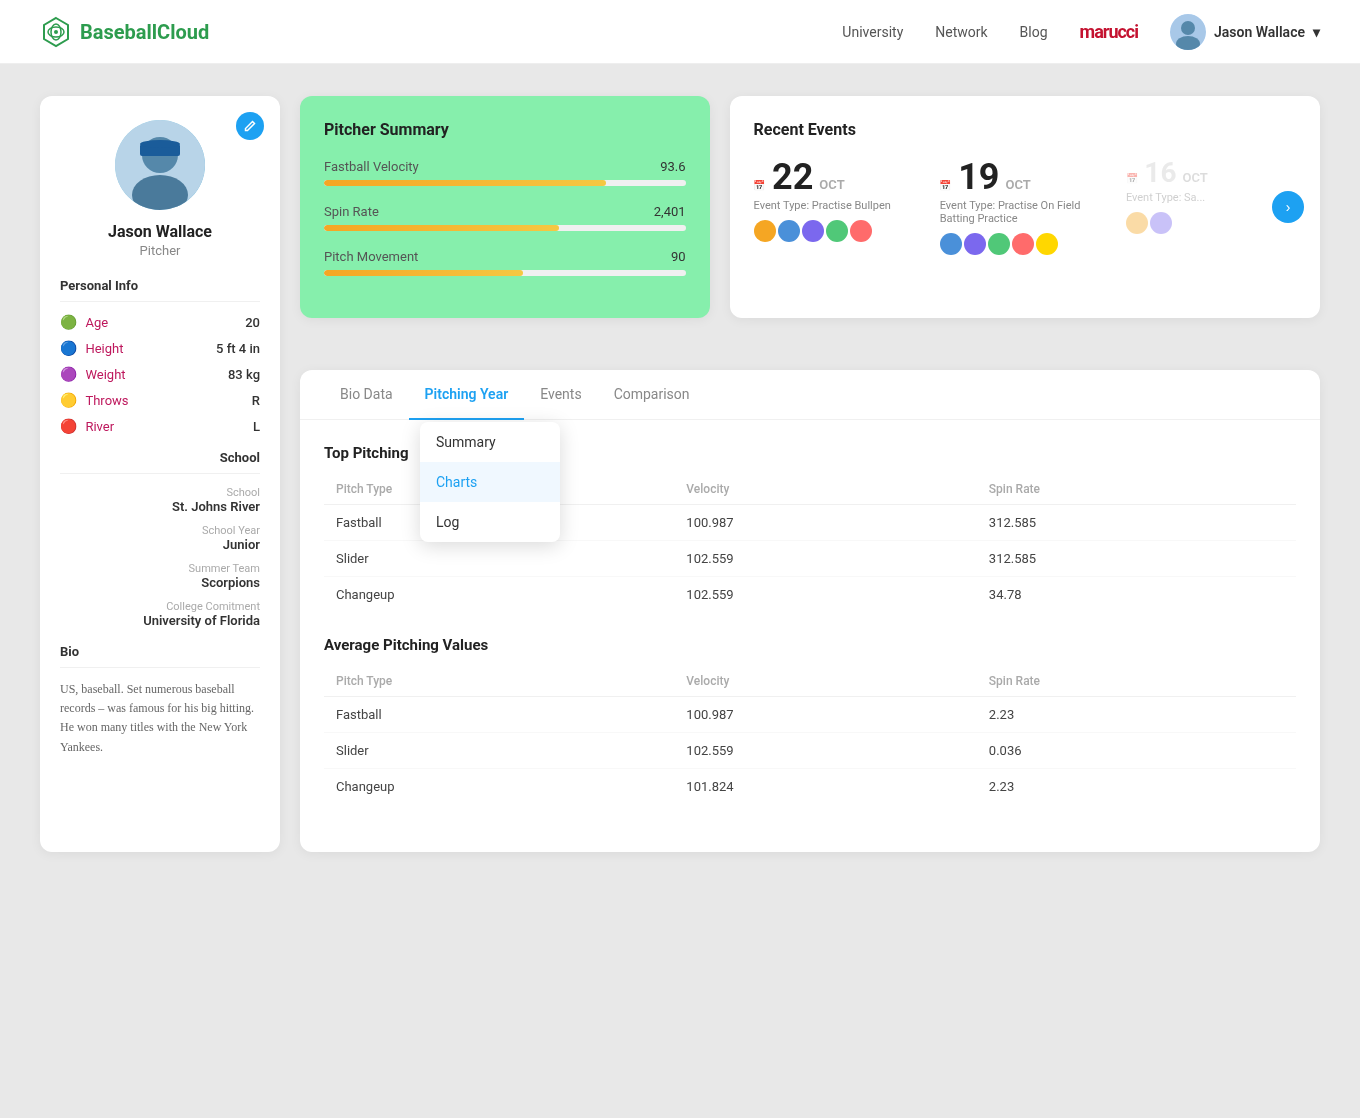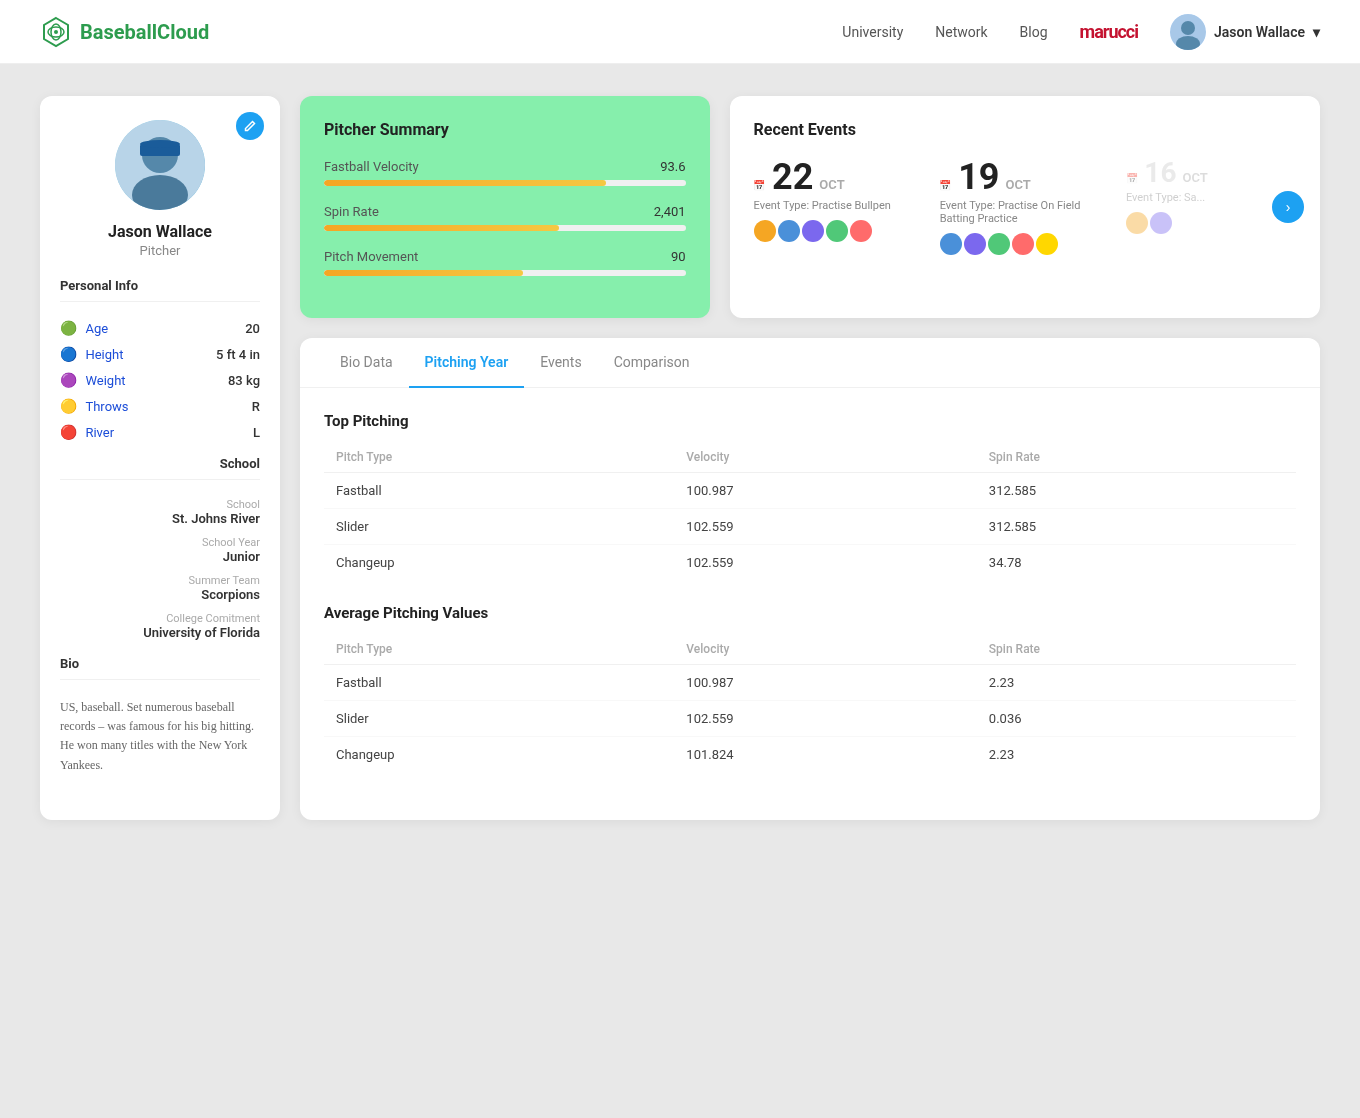--- a/index.html
+++ b/index.html
@@ -119,35 +119,35 @@
     .profile-position {
       text-align: center;
       font-size: 13px;
       color: #888;
       margin-bottom: 20px;
     }
     .section-title {
       font-size: 13px;
       font-weight: 700;
       color: #333;
-      margin-bottom: 18px;
+      margin-bottom: 12px;
       padding-bottom: 8px;
       border-bottom: 1px solid #f0f0f0;
     }
     .info-row {
       display: flex;
       align-items: center;
       justify-content: space-between;
       margin-bottom: 10px;
     }
     .info-label-wrap {
       display: flex; align-items: center; gap: 8px;
     }
     .info-icon { font-size: 14px; }
-    .info-label { font-size: 13px; color: #1d4ed8; }
+    .info-label { font-size: 13px; color: #be185d; }
     .info-value { font-size: 13px; color: #333; font-weight: 500; }
 
     .school-section { margin-top: 16px; text-align: right; }
     .school-field { margin-bottom: 10px; }
     .school-field-label { font-size: 11px; color: #aaa; }
     .school-field-value { font-size: 13px; color: #333; font-weight: 600; }
 
     .bio-section { margin-top: 16px; }
     .bio-text { font-size: 12px; color: #666; line-height: 1.6; font-family: Liberation Serif, serif; }
 
@@ -273,20 +273,21 @@
     .event-item.faded { opacity: 0.4; }
 
     
     .data-card {
       background: #fff;
       border-radius: 12px;
       padding: 0;
       box-shadow: 0 2px 12px rgba(0,0,0,0.06);
       overflow: visible;
       position: relative;
+      margin-top: 32px;
     }
 
     
     .tabs-bar {
       display: flex;
       gap: 0;
       padding: 0 24px;
       border-bottom: 1px solid #f0f0f0;
     }
     .tab {
@@ -584,20 +585,25 @@
 
     <div class="data-card">
 
       <div class="tabs-bar">
         <div class="tab">Bio Data</div>
         <div class="tab active">Pitching Year</div>
         <div class="tab">Events</div>
         <div class="tab">Comparison</div>
       </div>
 
+      <div class="dropdown-overlay">
+        <div class="dropdown-item">Summary</div>
+        <div class="dropdown-item selected">Charts</div>
+        <div class="dropdown-item">Log</div>
+      </div>
 
       <div class="data-section">
 
         <div class="data-section-title">Top Pitching</div>
         <table class="data-table">
           <thead>
             <tr>
               <th>Pitch Type</th>
               <th>Velocity</th>
               <th>Spin Rate</th>

